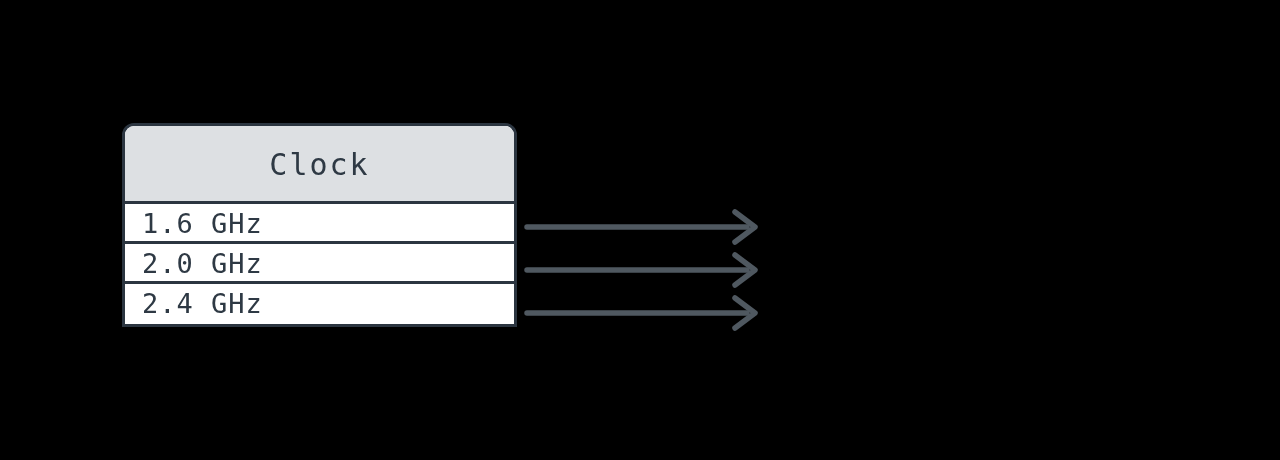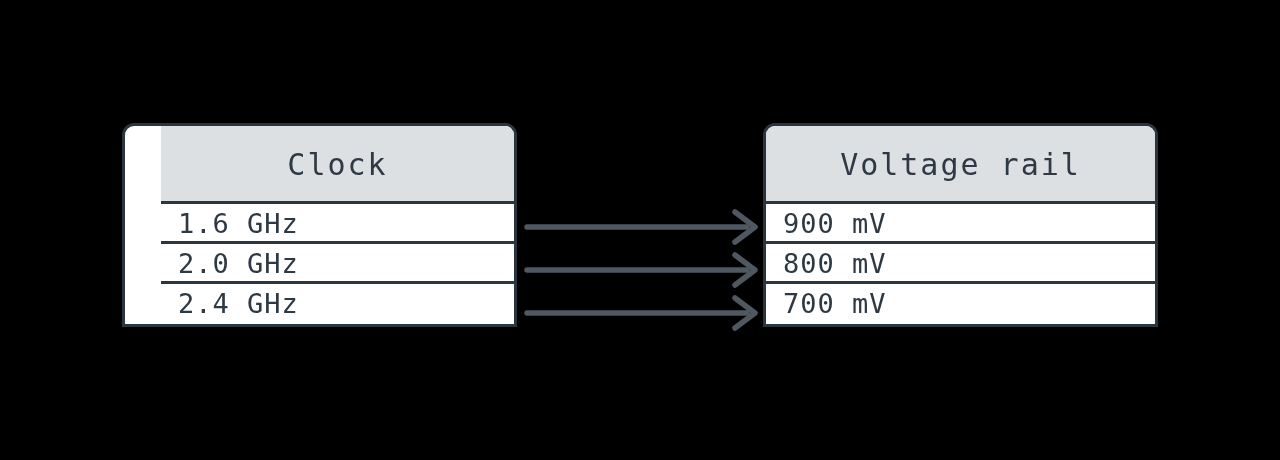--- a/index.html
+++ b/index.html
@@ -22,21 +22,21 @@
   }
   .mtable{
     position:absolute;
     top:123px;
     width:395px;
     border:3px solid var(--border);
     border-radius:12px 12px 0 0;
     background:var(--row-fill);
     overflow:hidden;
   }
-  .mtable.clock{left:122px;padding-left:36px;}
+  .mtable.clock{left:122px;}
   .mtable.voltage{left:763px;}
   .thead{
     height:78px;
     line-height:78px;
     background:var(--header-fill);
     border-bottom:3px solid var(--border);
     color:var(--text);
     font-size:30px;
     letter-spacing:2px;
     text-align:center;
@@ -89,20 +89,14 @@
     <g>
       <line x1="10" y1="147" x2="230" y2="147"></line>
       <polyline points="218,132 238,147 218,162"></polyline>
     </g>
     <g>
       <line x1="10" y1="190" x2="230" y2="190"></line>
       <polyline points="218,175 238,190 218,205"></polyline>
     </g>
   </svg>
 
-  <div class="mtable voltage">
-    <div class="thead">Voltage rail</div>
-    <div class="trow">900 mV</div>
-    <div class="trow">800 mV</div>
-    <div class="trow">700 mV</div>
-  </div>
 
 </div>
 
 </body></html>

